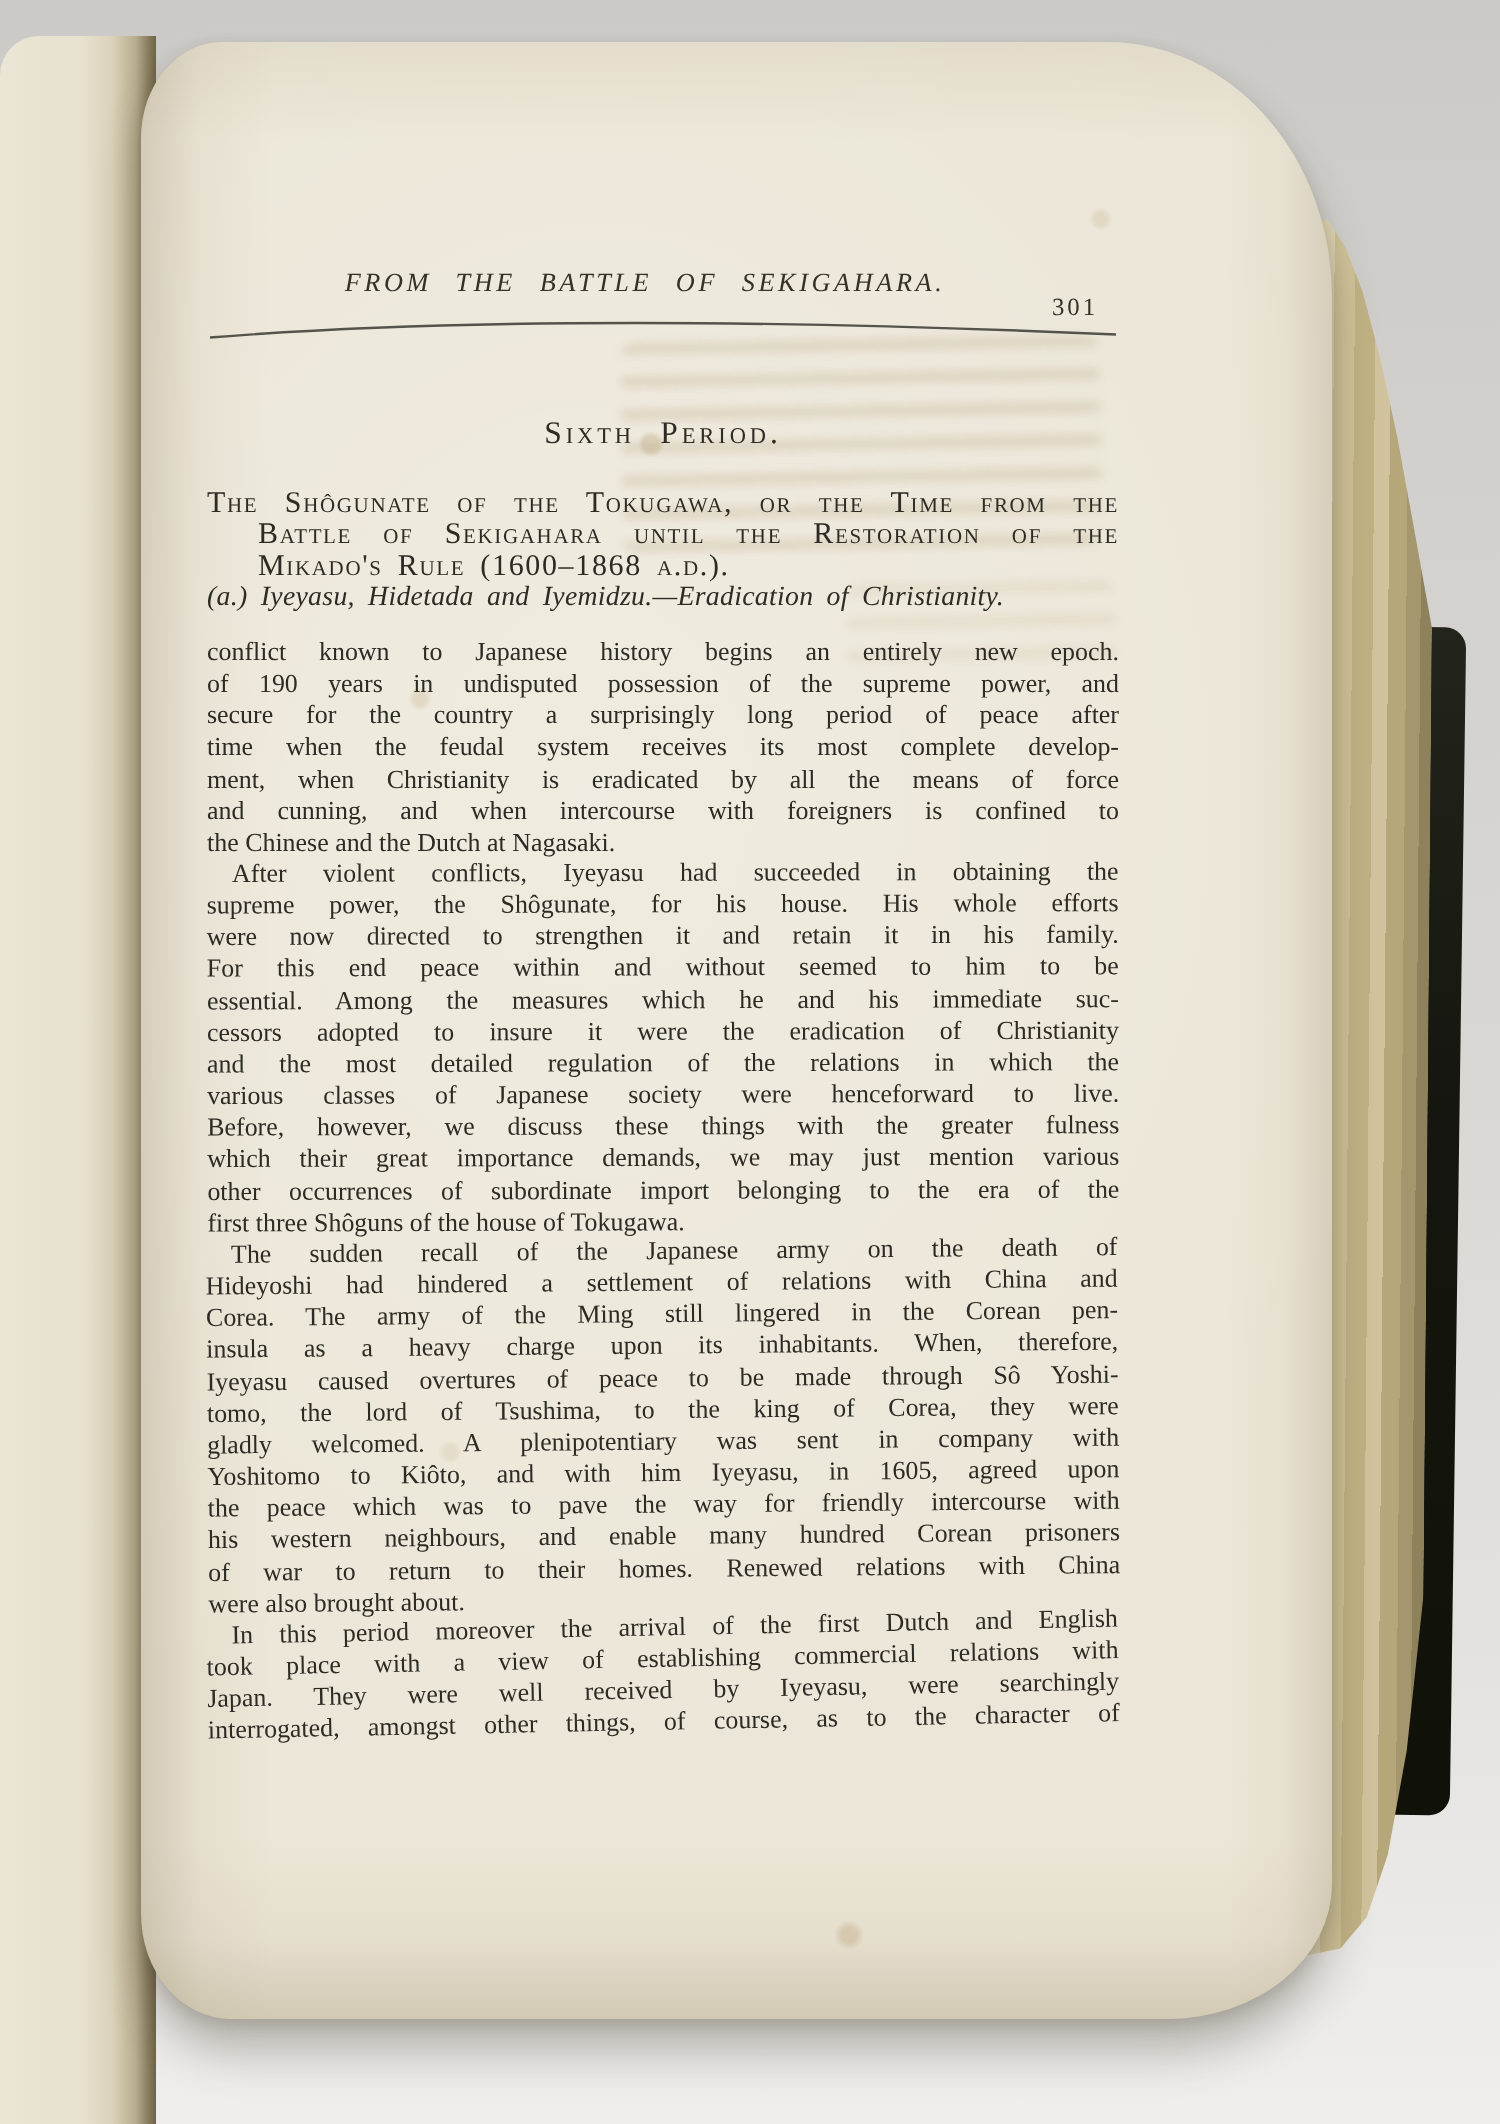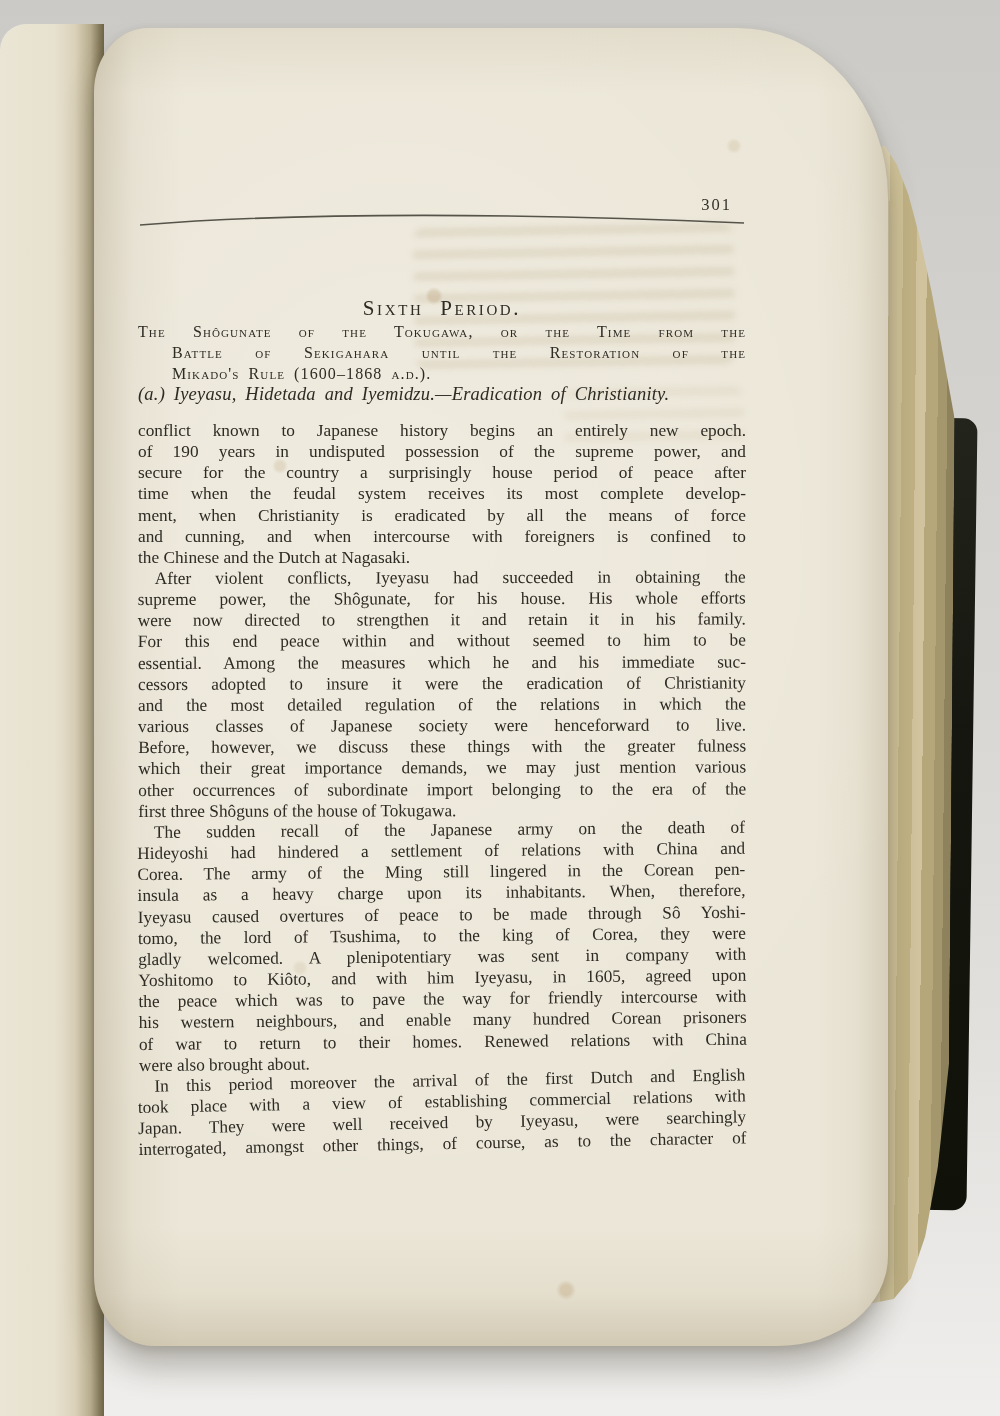--- a/index.html
+++ b/index.html
@@ -67,24 +67,24 @@
   .running-row{position:relative;height:30px;}
   .running-head{
     position:absolute;left:50%;transform:translateX(-53%);
     font-style:italic;font-size:17.5px;letter-spacing:2.4px;word-spacing:9px;white-space:nowrap;
     color:#343128;
   }
   .page-number{position:absolute;right:14px;top:17px;font-size:16.5px;letter-spacing:2px;color:#343128;}
   .head-rule{display:block;margin-top:2px;}
 
   .period-heading{
-    margin-top:66px;text-align:center;
+    margin-top:46px;text-align:center;
     font-variant:small-caps;font-size:21px;letter-spacing:2.6px;word-spacing:9px;
   }
-  .chapter-heading{font-variant:small-caps;font-size:16px;letter-spacing:1.1px;line-height:21px;}
+  .chapter-heading{margin-top:24px;font-variant:small-caps;font-size:20px;letter-spacing:1.1px;line-height:21px;}
   .ch-line{word-spacing:4px;}
   .ch-line.cont{margin-left:34px;}
   .ch-line.fill{text-align:justify;text-align-last:justify;}
 
   .section-heading{
     font-style:italic;font-size:18.5px;word-spacing:4px;white-space:nowrap;
     letter-spacing:.2px;
   }
 
   #paragraphs{margin-top:15px;font-size:17.3px;}
@@ -103,20 +103,21 @@
   <div class="cover"></div>
   <div class="edge-stack"></div>
   <div class="left-page"></div>
 
   <div class="page">
     <div class="showthrough st1"></div>
     <div class="showthrough st2"></div>
 
     <div class="content">
       <div class="running-row">
+        <span class="running-head">FROM THE BATTLE OF SEKIGAHARA.</span>
         <span class="page-number">301</span>
       </div>
 
       <svg class="head-rule" width="608" height="20" viewBox="0 0 608 20">
         <path d="M2,15 C140,4 330,1 606,13" stroke="#56544a" stroke-width="1.6" fill="none"></path>
       </svg>
 
       <div class="period-heading">Sixth Period.</div>
 
       <div class="chapter-heading" id="chapter-heading">
@@ -124,21 +125,21 @@
           <div class="ch-line cont fill">Battle of Sekigahara until the Restoration of the</div>
           <div class="ch-line cont">Mikado's Rule (1600–1868 a.d.).</div>
         </div>
 
       <div class="section-heading">(a.) Iyeyasu, Hidetada and Iyemidzu.—Eradication of Christianity.</div>
 
       <div id="paragraphs">
           <div class="para p0">
             <div class="line">conflict known to Japanese history begins an entirely new epoch.</div>
             <div class="line">of 190 years in undisputed possession of the supreme power, and</div>
-            <div class="line">secure for the country a surprisingly house period of peace after</div>
+            <div class="line">secure for the country a surprisingly long period of peace after</div>
             <div class="line">time when the feudal system receives its most complete develop-</div>
             <div class="line">ment, when Christianity is eradicated by all the means of force</div>
             <div class="line">and cunning, and when intercourse with foreigners is confined to</div>
             <div class="line end">the Chinese and the Dutch at Nagasaki.</div>
           </div>
           <div class="para p1">
             <div class="line indent">After violent conflicts, Iyeyasu had succeeded in obtaining the</div>
             <div class="line">supreme power, the Shôgunate, for his house. His whole efforts</div>
             <div class="line">were now directed to strengthen it and retain it in his family.</div>
             <div class="line">For this end peace within and without seemed to him to be</div>

